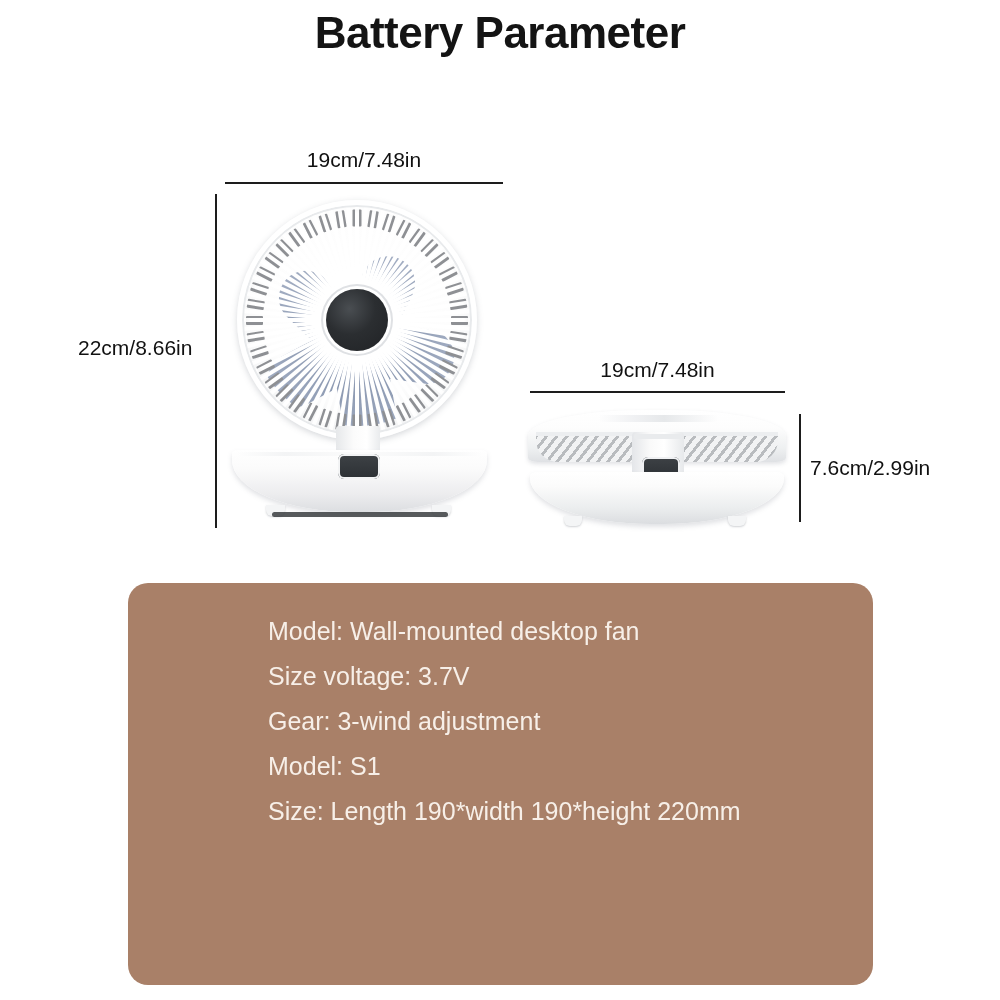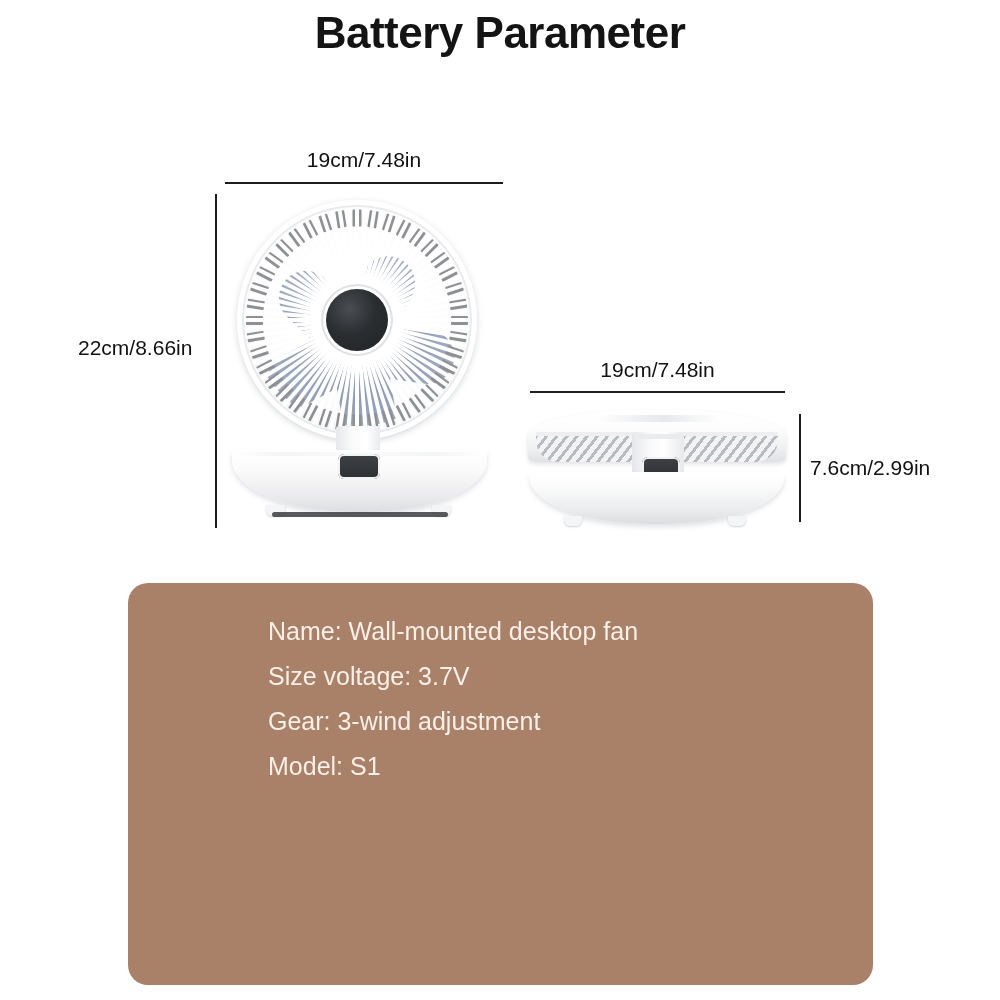--- a/index.html
+++ b/index.html
@@ -549,18 +549,19 @@
     <div class="folded-hinge-line"></div>
     <div class="folded-display"></div>
     <div class="folded-base"></div>
     <div class="folded-foot left"></div>
     <div class="folded-foot right"></div>
   </div>
 </div>
 
 <div id="spec-panel">
   <div id="spec-list">
-    <div class="spec-line">Name: Wall-mounted desktop fan</div>
+    <div class="spec-line">Model: Wall-mounted desktop fan</div>
     <div class="spec-line">Size voltage: 3.7V</div>
     <div class="spec-line">Gear: 3-wind adjustment</div>
     <div class="spec-line">Model: S1</div>
+    <div class="spec-line">Size: Length 190*width 190*height 220mm</div>
   </div>
 </div>
 
 </body></html>

